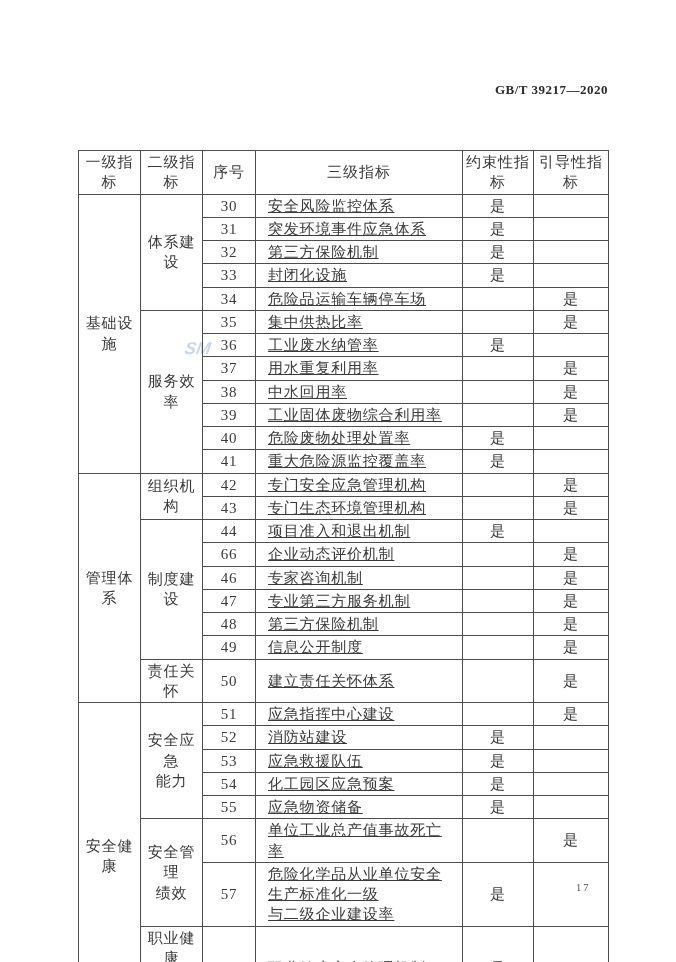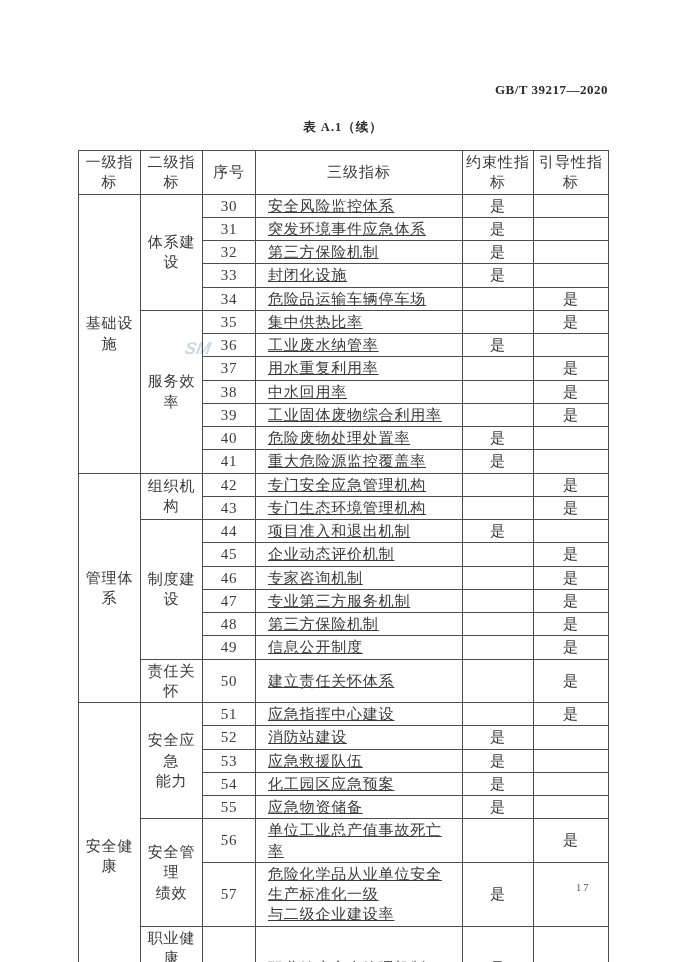--- a/index.html
+++ b/index.html
@@ -99,21 +99,20 @@
 </style>
 </head>
 <body>
 
 <div class="page">
 
   <div class="doc-number">GB/T 39217—2020</div>
 
   <div class="watermark">SM</div>
 
-  <div class="table-title">表 A.1（续）</div>
 
   <table class="ind-table">
     <colgroup>
       <col style="width:62px">
       <col style="width:62px">
       <col style="width:53px">
       <col style="width:207px">
       <col style="width:71px">
       <col style="width:75px">
     </colgroup>
@@ -218,21 +217,21 @@
           <td class="r yn">是</td>
         </tr>
         <tr>
           <td class="l2" rowspan="6">制度建设</td>
           <td class="r no">44</td>
           <td class="r ind">项目准入和退出机制</td>
           <td class="r yn">是</td>
           <td class="r yn"></td>
         </tr>
         <tr>
-          <td class="r no">45</td>
+          <td class="r no">66</td>
           <td class="r ind">企业动态评价机制</td>
           <td class="r yn"></td>
           <td class="r yn">是</td>
         </tr>
         <tr>
           <td class="r no">46</td>
           <td class="r ind">专家咨询机制</td>
           <td class="r yn"></td>
           <td class="r yn">是</td>
         </tr>

